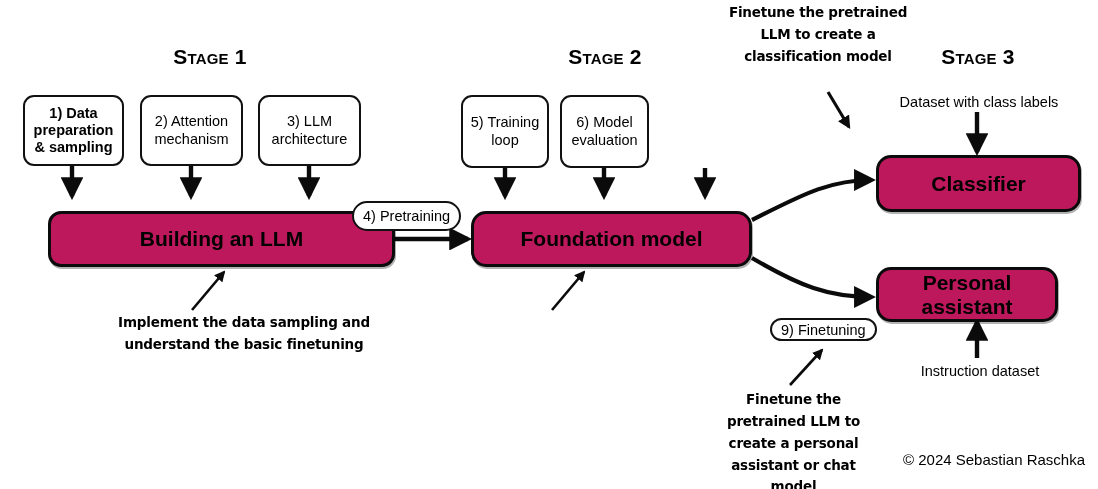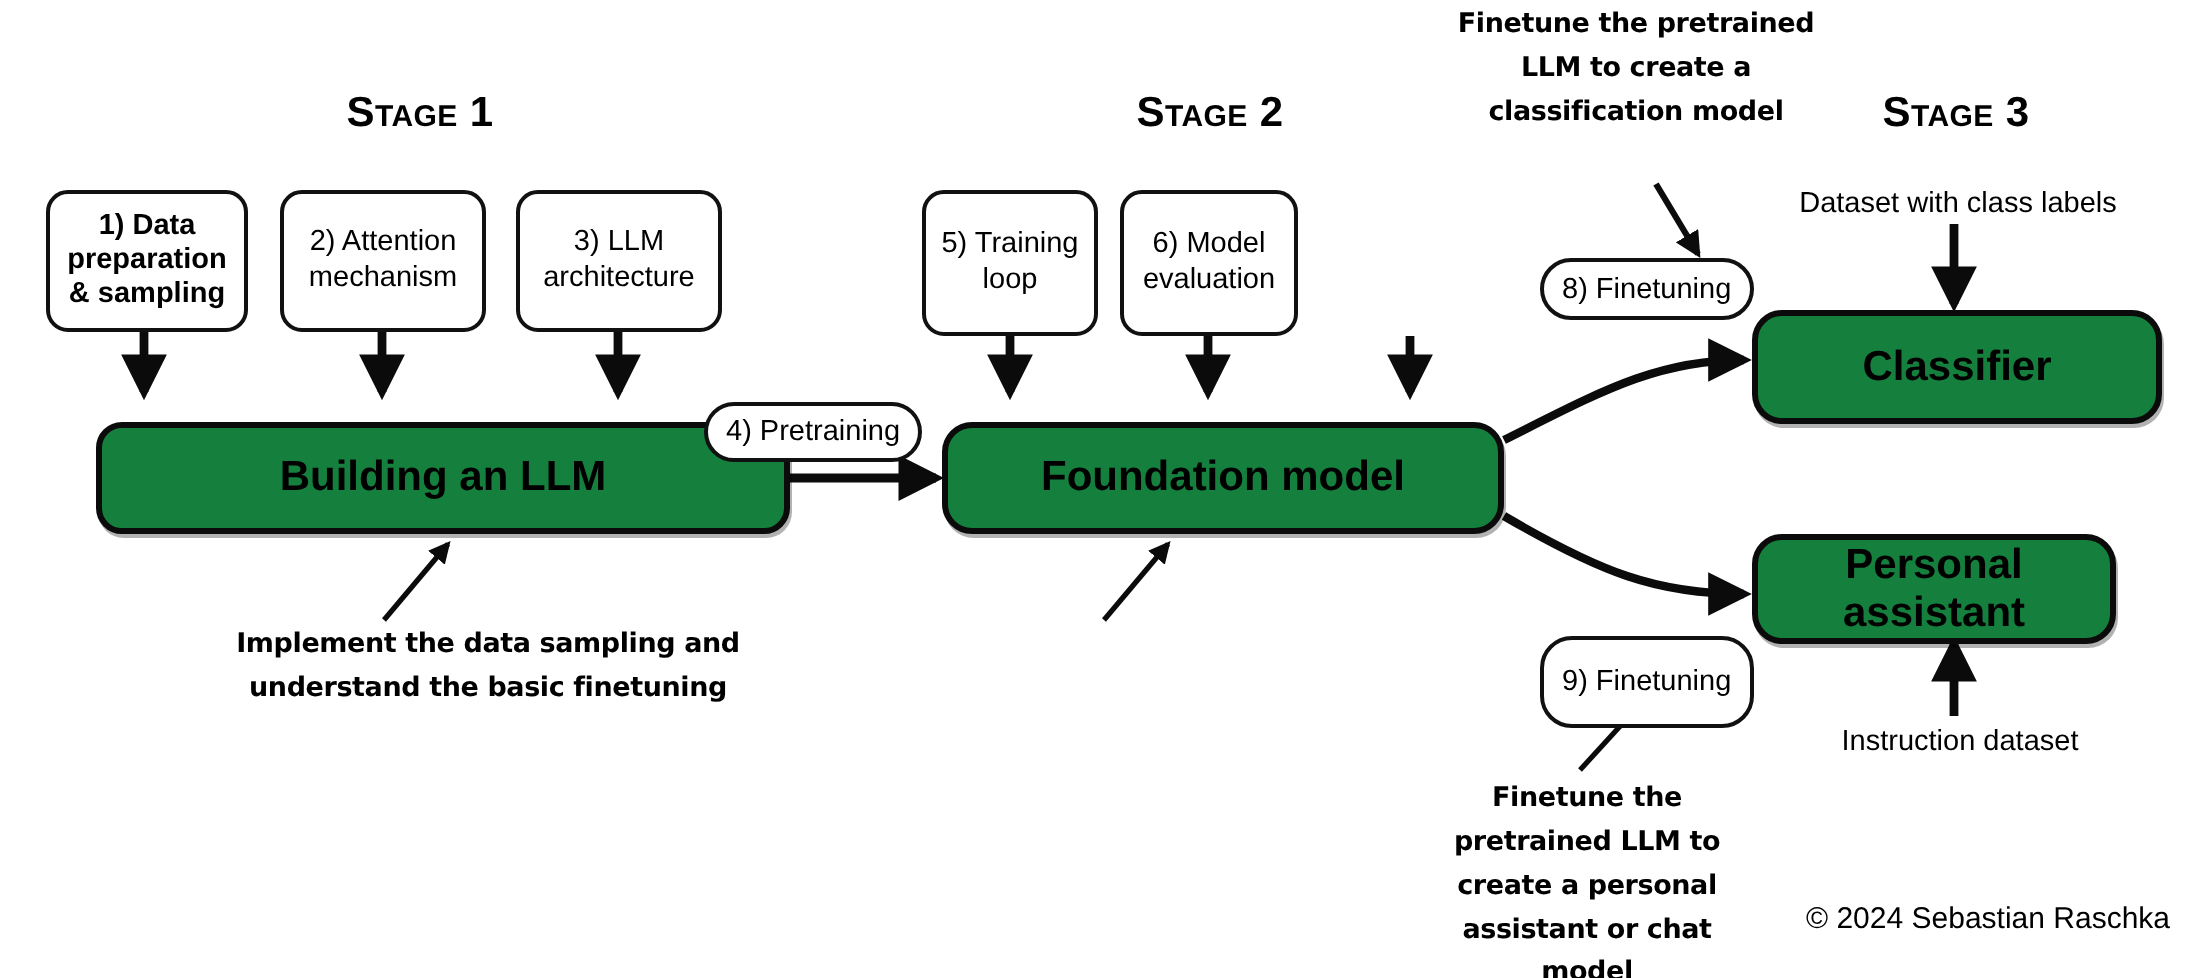--- a/index.html
+++ b/index.html
@@ -68,21 +68,21 @@
     font-family: "Liberation Sans", sans-serif;
     font-size: 14.5px;
     padding: 0 9px;
     z-index: 3;
   }
 
   
   .big-box {
     position: absolute;
     box-sizing: border-box;
-    background: #15803d;
+    background: #be185d;
     border: 3px solid #0b0b0b;
     border-radius: 15px;
     display: flex;
     align-items: center;
     justify-content: center;
     text-align: center;
     font-family: "Liberation Sans", sans-serif;
     font-weight: bold;
     font-size: 21px;
     z-index: 2;
@@ -168,22 +168,21 @@
   <div class="stage-header" style="left:918px; top:45px; width:120px;">Stage 3</div>
 
   <div class="step-box bold" style="left:23px; top:95px; width:101px; height:71px;">1) Data preparation &amp; sampling</div>
   <div class="step-box" style="left:140px; top:95px; width:103px; height:71px;">2) Attention mechanism</div>
   <div class="step-box" style="left:258px; top:95px; width:103px; height:71px;">3) LLM architecture</div>
 
   <div class="step-box" style="left:461px; top:95px; width:88px; height:73px;">5) Training loop</div>
   <div class="step-box" style="left:560px; top:95px; width:89px; height:73px;">6) Model evaluation</div>
 
   <div class="pill" style="left:352px; top:201px; height:30px;">4) Pretraining</div>
-  <div class="pill" style="left:770px; top:129px; height:31px;">8) Finetuning</div>
-  <div class="pill" style="left:770px; top:318px; height:46px;">9) Finetuning</div>
+  <div class="pill" style="left:770px; top:318px; height:23px;">9) Finetuning</div>
 
   <div class="big-box" style="left:48px; top:211px; width:347px; height:56px;border-radius:13px;">Building an LLM</div>
   <div class="big-box" style="left:471px; top:211px; width:281px; height:56px;">Foundation model</div>
   <div class="big-box" style="left:876px; top:155px; width:205px; height:57px;">Classifier</div>
   <div class="big-box" style="left:876px; top:267px; width:182px; height:55px;">Personal assistant</div>
 
   <div class="plain-note" style="left:877px; top:93px; width:204px;">Dataset with class labels</div>
   <div class="plain-note" style="left:897px; top:362px; width:166px;">Instruction dataset</div>
 
   <div class="bold-caption" style="left:716px; top:2px; width:204px;">

